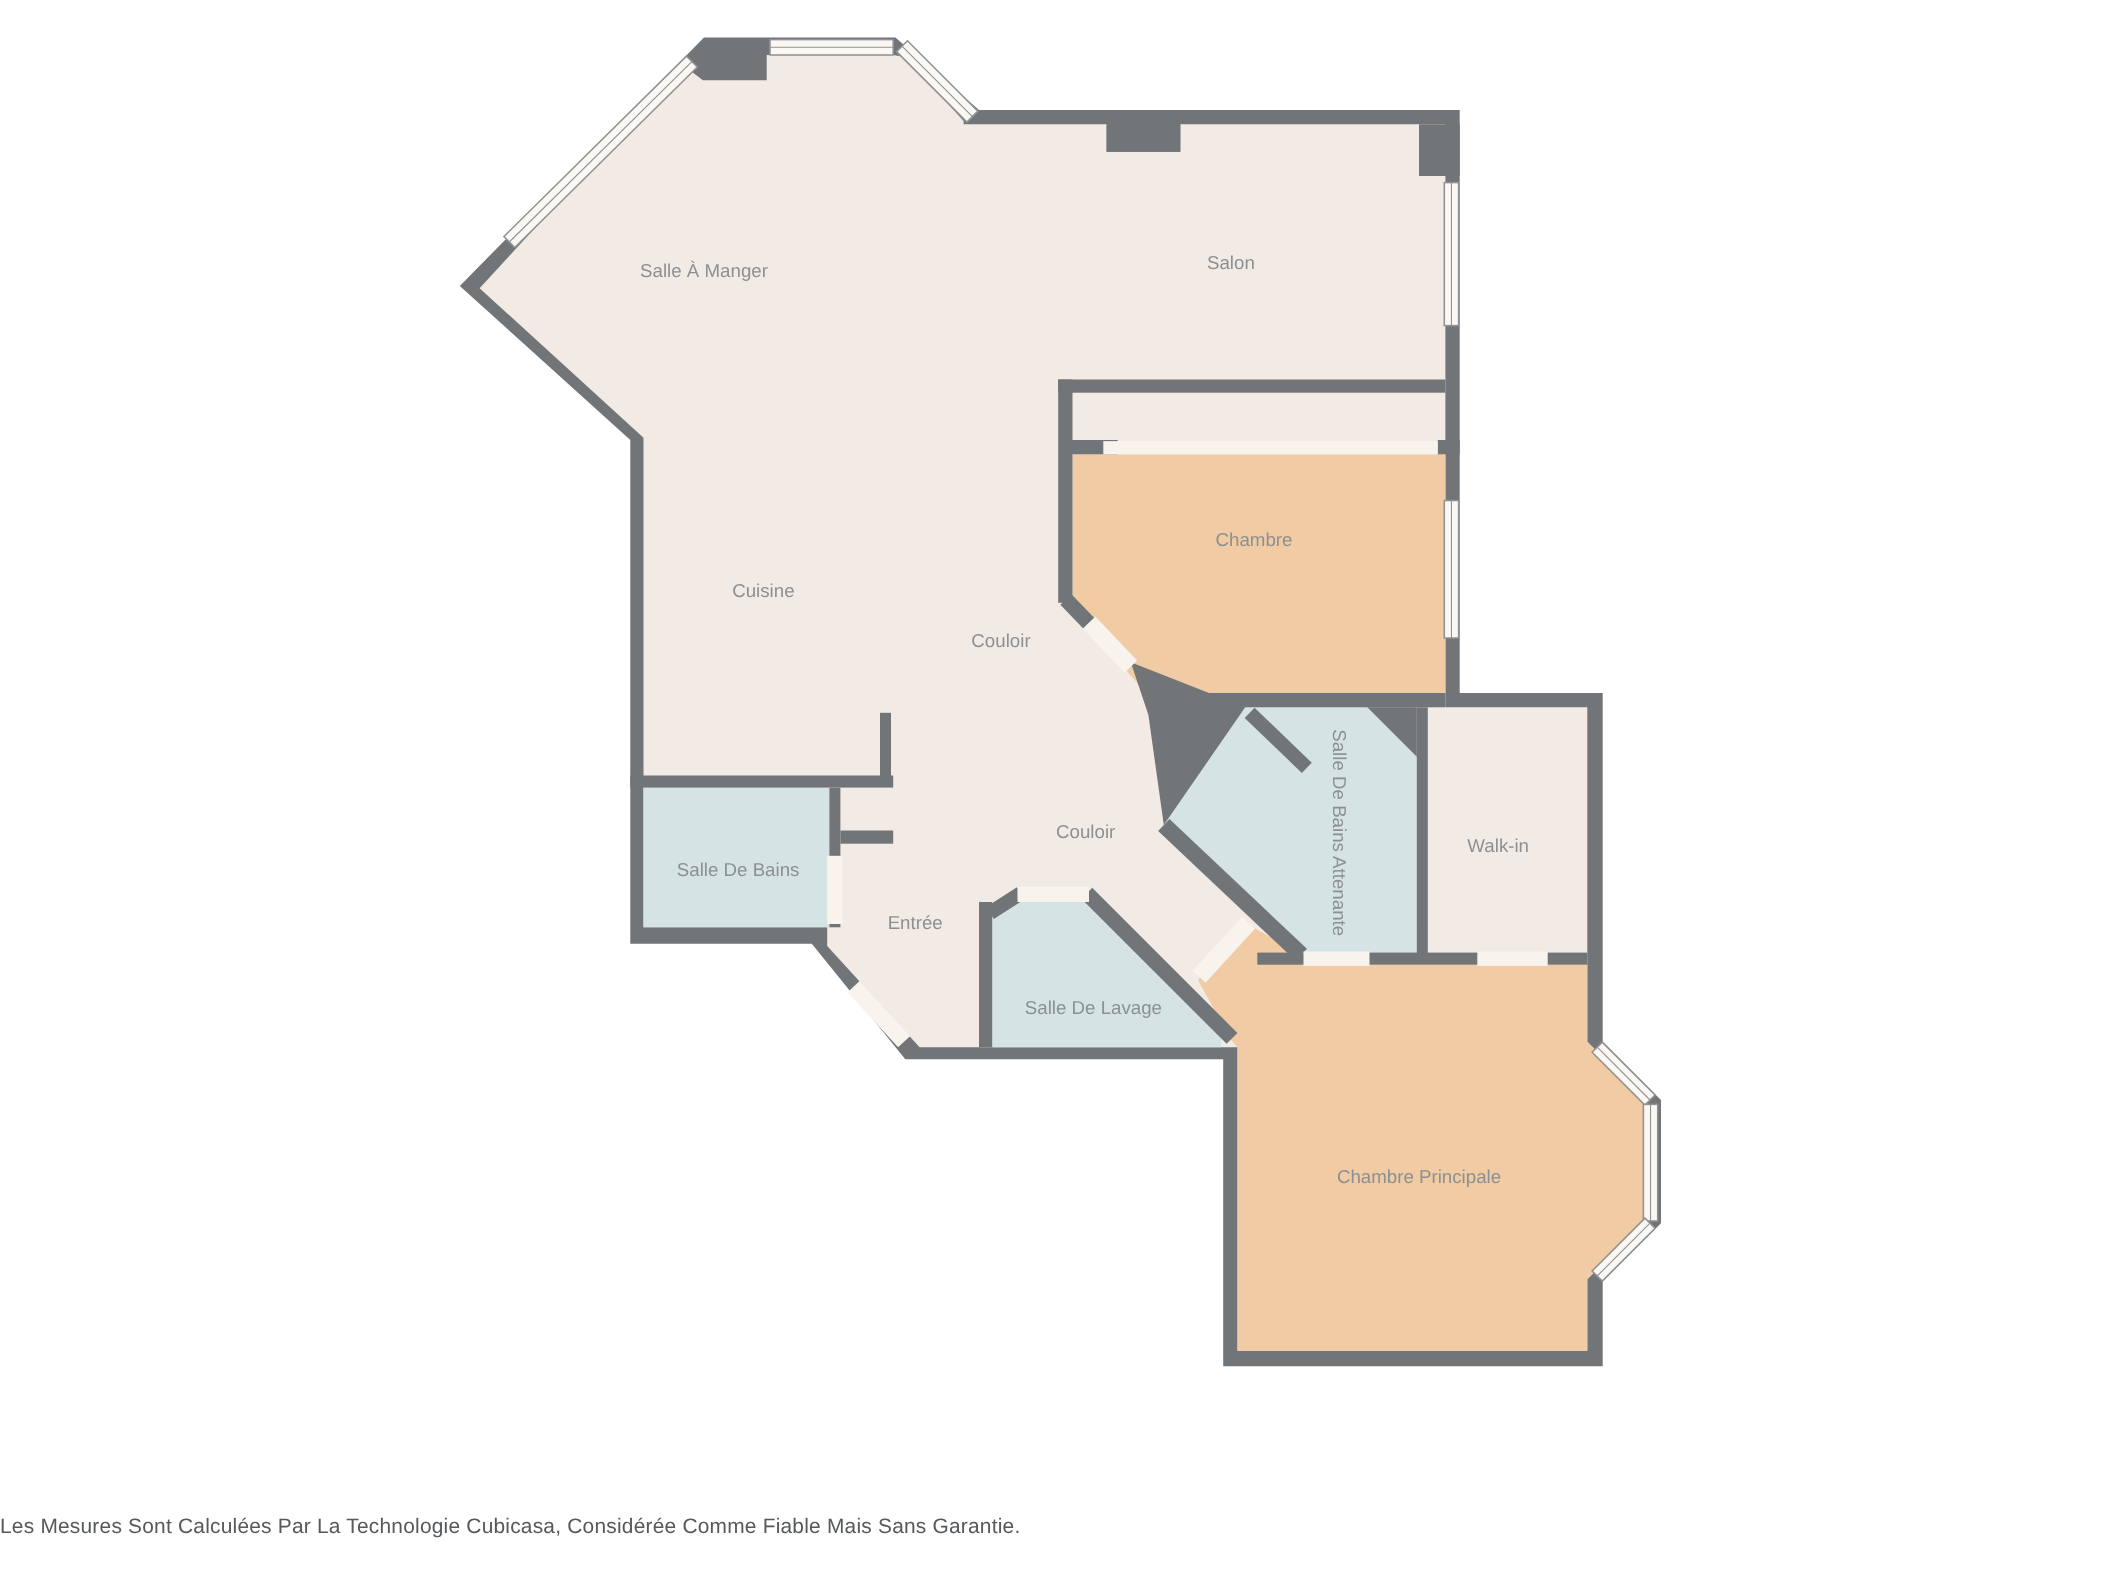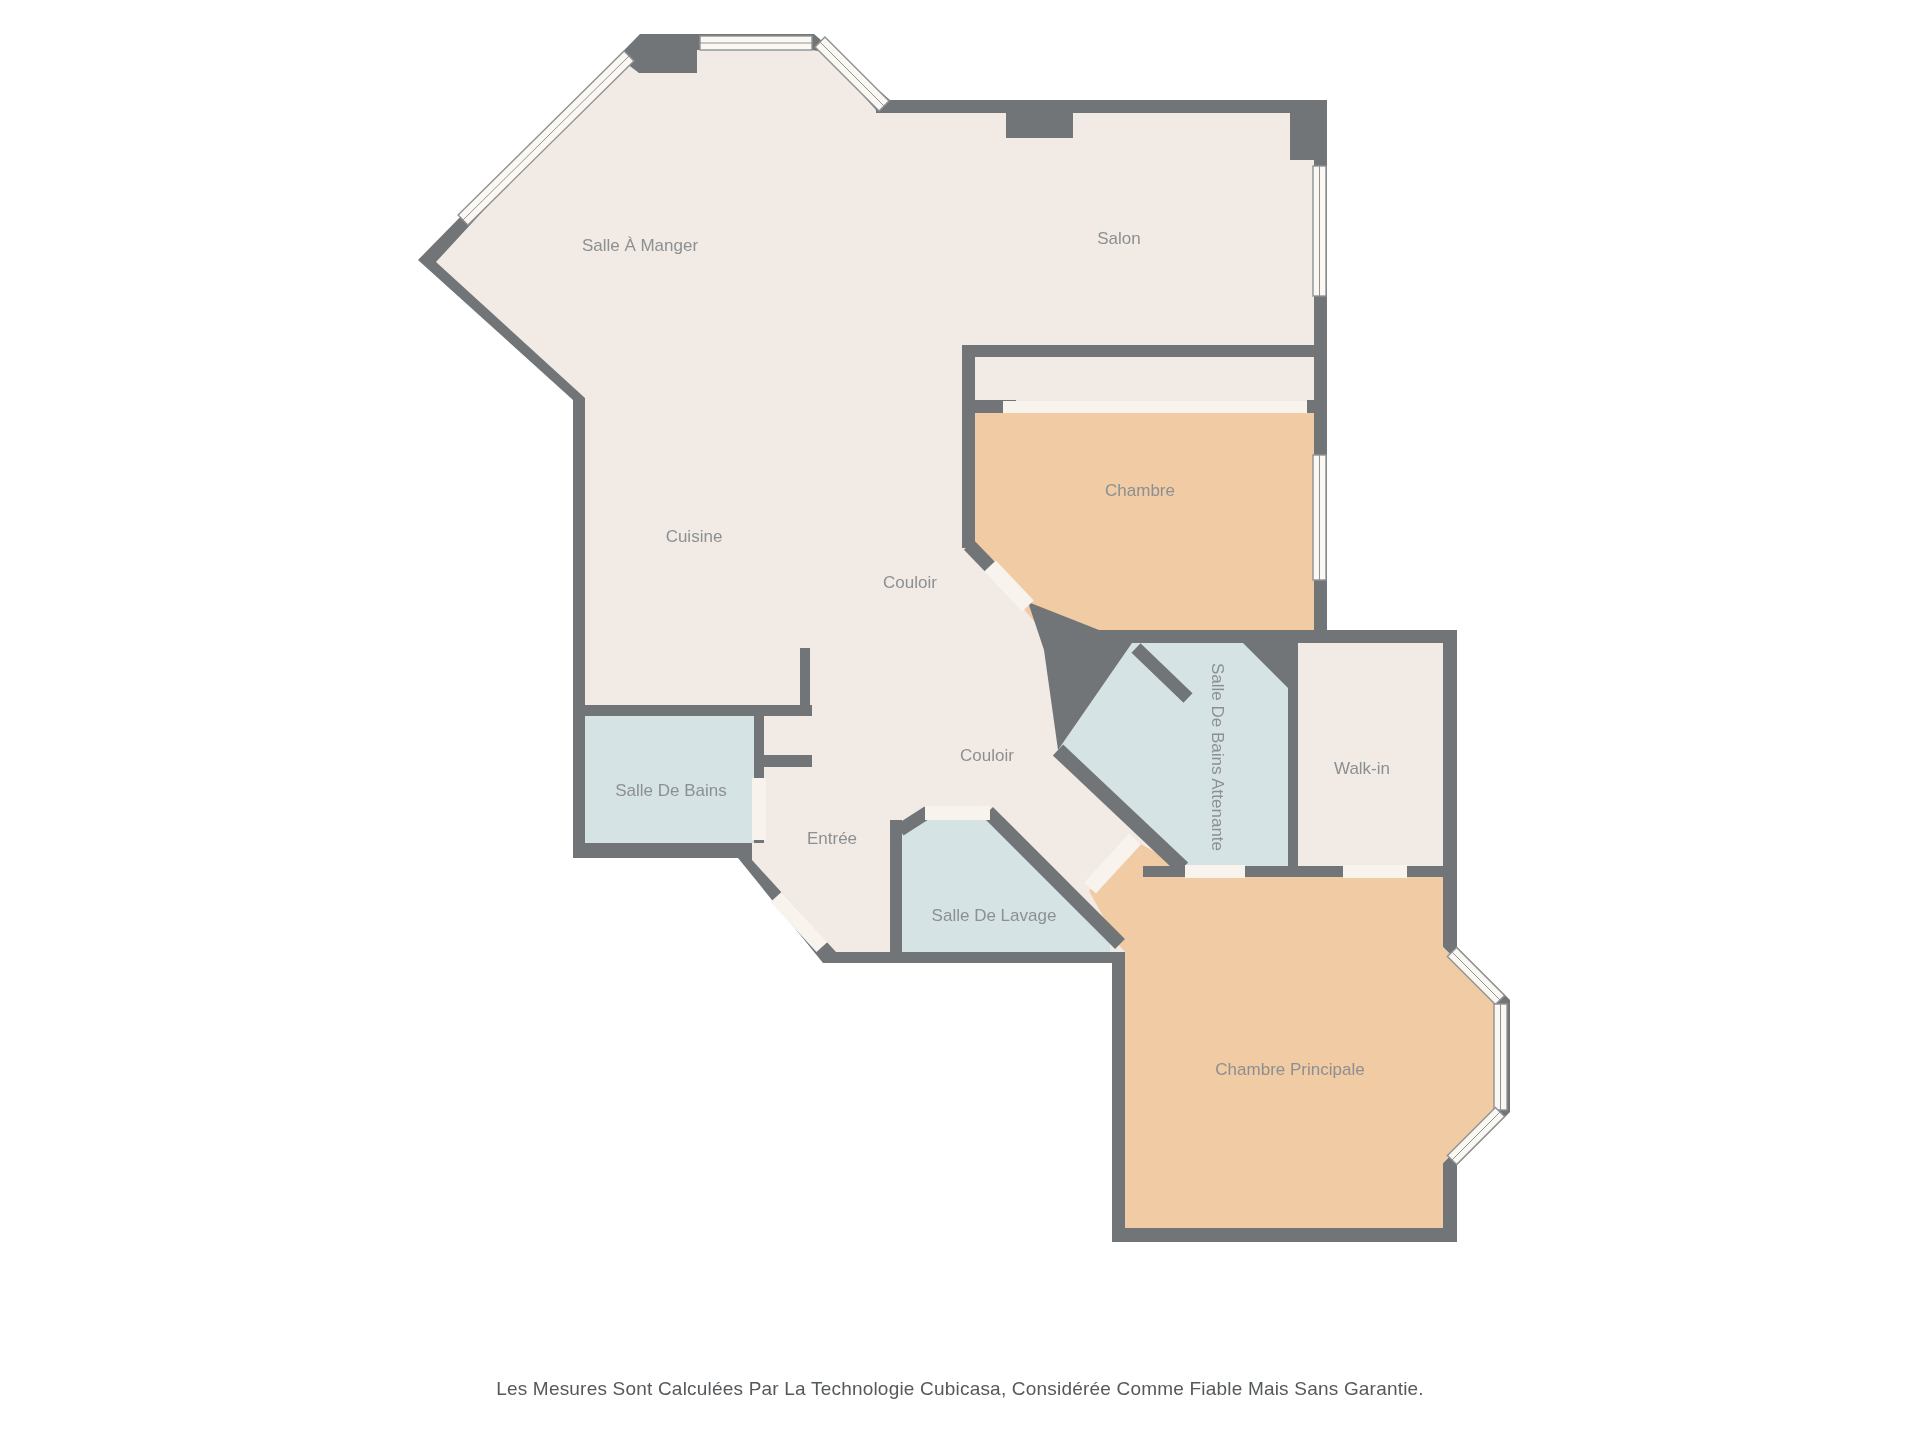--- a/index.html
+++ b/index.html
@@ -2,21 +2,21 @@
 <html><head>
 <meta charset="utf-8">
 <style>
   html,body{margin:0;padding:0;background:#ffffff;}
   body{font-family:"Liberation Sans","DejaVu Sans",sans-serif;}
   .stage{position:relative;width:1920px;height:1440px;background:#ffffff;margin:0 auto;overflow:hidden;}
   .plan-wrap{position:absolute;inset:0;}
   svg{display:block;width:1920px;height:1440px;}
   .disclaimer{
     position:absolute;left:0;top:1378px;width:1920px;
-    text-align:center;font-size:19px;color:#55595c;letter-spacing:.2px;
+    font-size:19px;color:#55595c;letter-spacing:.2px;
   }
 </style>
 </head>
 <body>
 
 <div class="stage">
   <div class="plan-wrap">
     <svg id="plan" viewBox="0 0 1920 1440" xmlns="http://www.w3.org/2000/svg">
         <polygon points="640,34 814,34 890,100 1327,100 1327,630 1457,630 1457,947 1510,1000 1510,1112 1457,1165 1457,1242 1112,1242 1112,963 823,963 738,858 573,858 573,400 418,260" fill="#727577"></polygon>
         <polygon points="622,60 639,73 697,73 697,50 812,50 824,52 876,110 876,113 1006,113 1006,138 1073,138 1073,113 1314,113 1314,643 1443,643 1443,947 1452,956 1494,998 1494,1112 1452,1154 1443,1163 1443,1228 1125,1228 1125,952 836,952 752,860 752,843 585,843 585,398 436,262" fill="#f2ebe5"></polygon>

